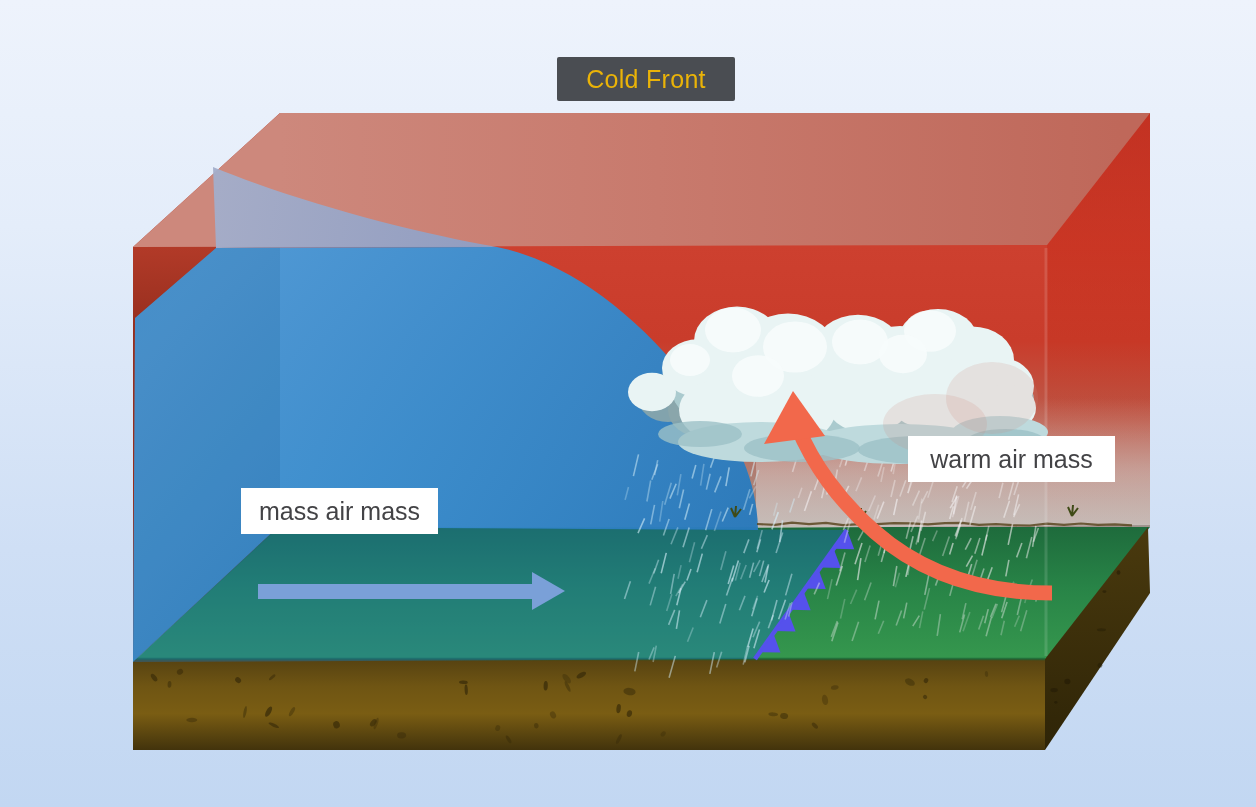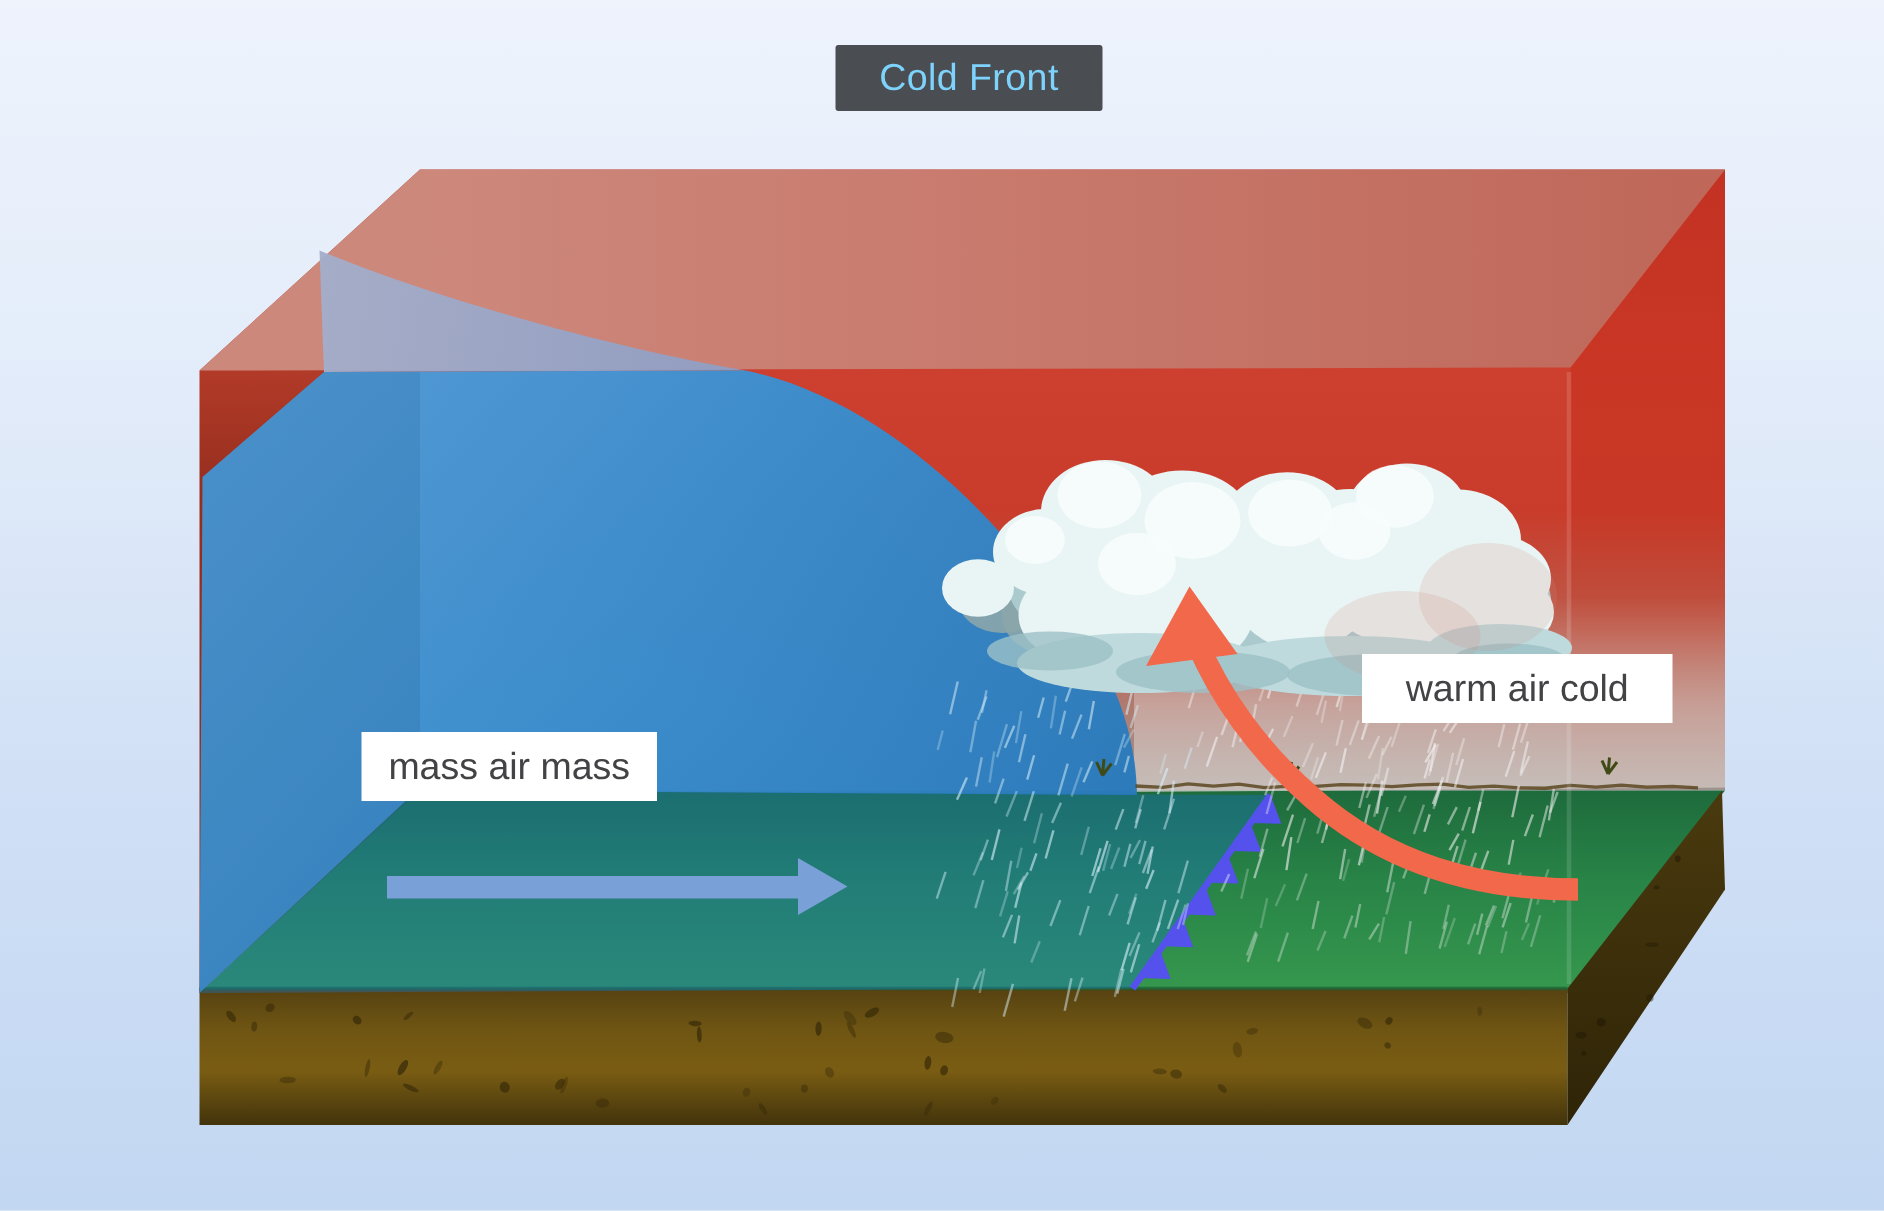--- a/index.html
+++ b/index.html
@@ -453,18 +453,18 @@
       <path d="M1052,593 C985,593 925,576 875,532 C838,500 812,462 798,428" fill="none" stroke-width="15" stroke="#f2684b"></path>
       <polygon points="793,391 764,444 825,436" fill="#f2684b"></polygon>
     </g>
 
     <g>
       <rect x="258" y="584" width="274" height="15" fill="#7aa0d8"></rect>
       <polygon points="532,572 565,591 532,610" fill="#7aa0d8"></polygon>
     </g>
   </svg>
 
-  <div class="title-badge" style="background: rgb(74, 77, 82); color: #7dd3fc;">Cold Front</div>
+  <div class="title-badge" style="background: rgb(74, 77, 82); color: #eab308; margin-top: 27px;">Cold Front</div>
 
   <div class="air-label cold" style="background: rgb(255, 255, 255); color: rgb(67, 67, 70);">mass air mass</div>
 
-  <div class="air-label warm" style="background: rgb(255, 255, 255); color: rgb(67, 67, 70);">warm air cold</div>
+  <div class="air-label warm" style="background: rgb(255, 255, 255); color: rgb(67, 67, 70);">warm air mass</div>
 </div>
 
 </body></html>

